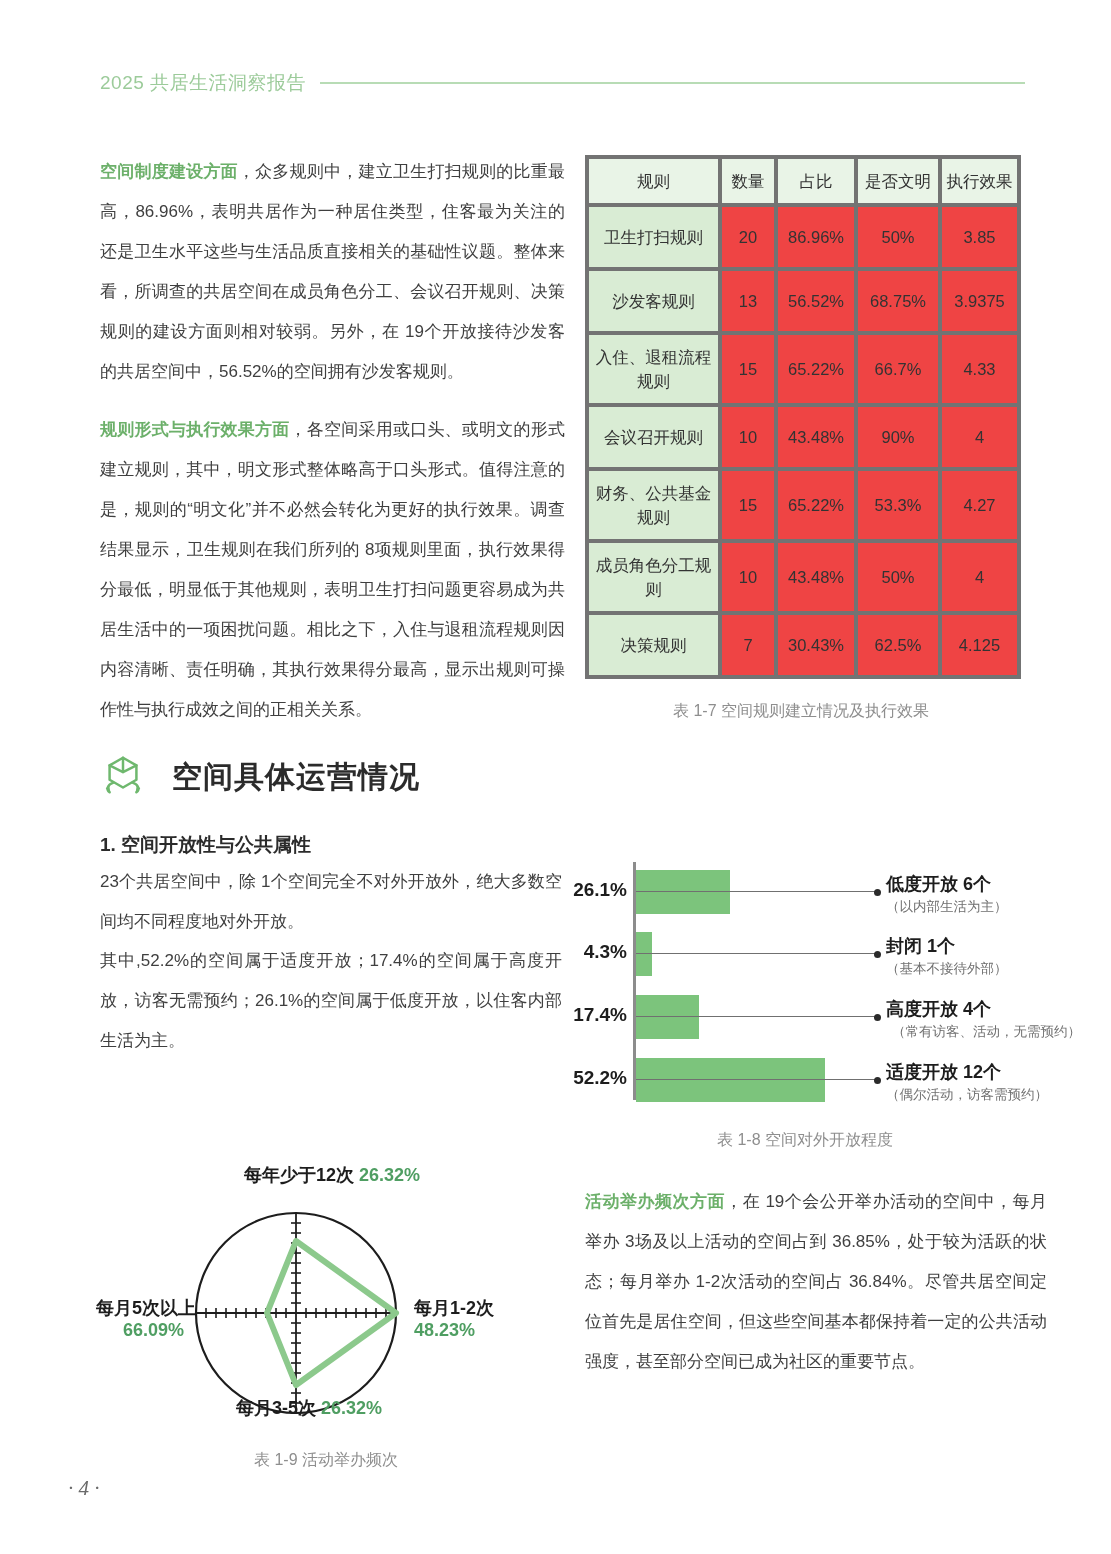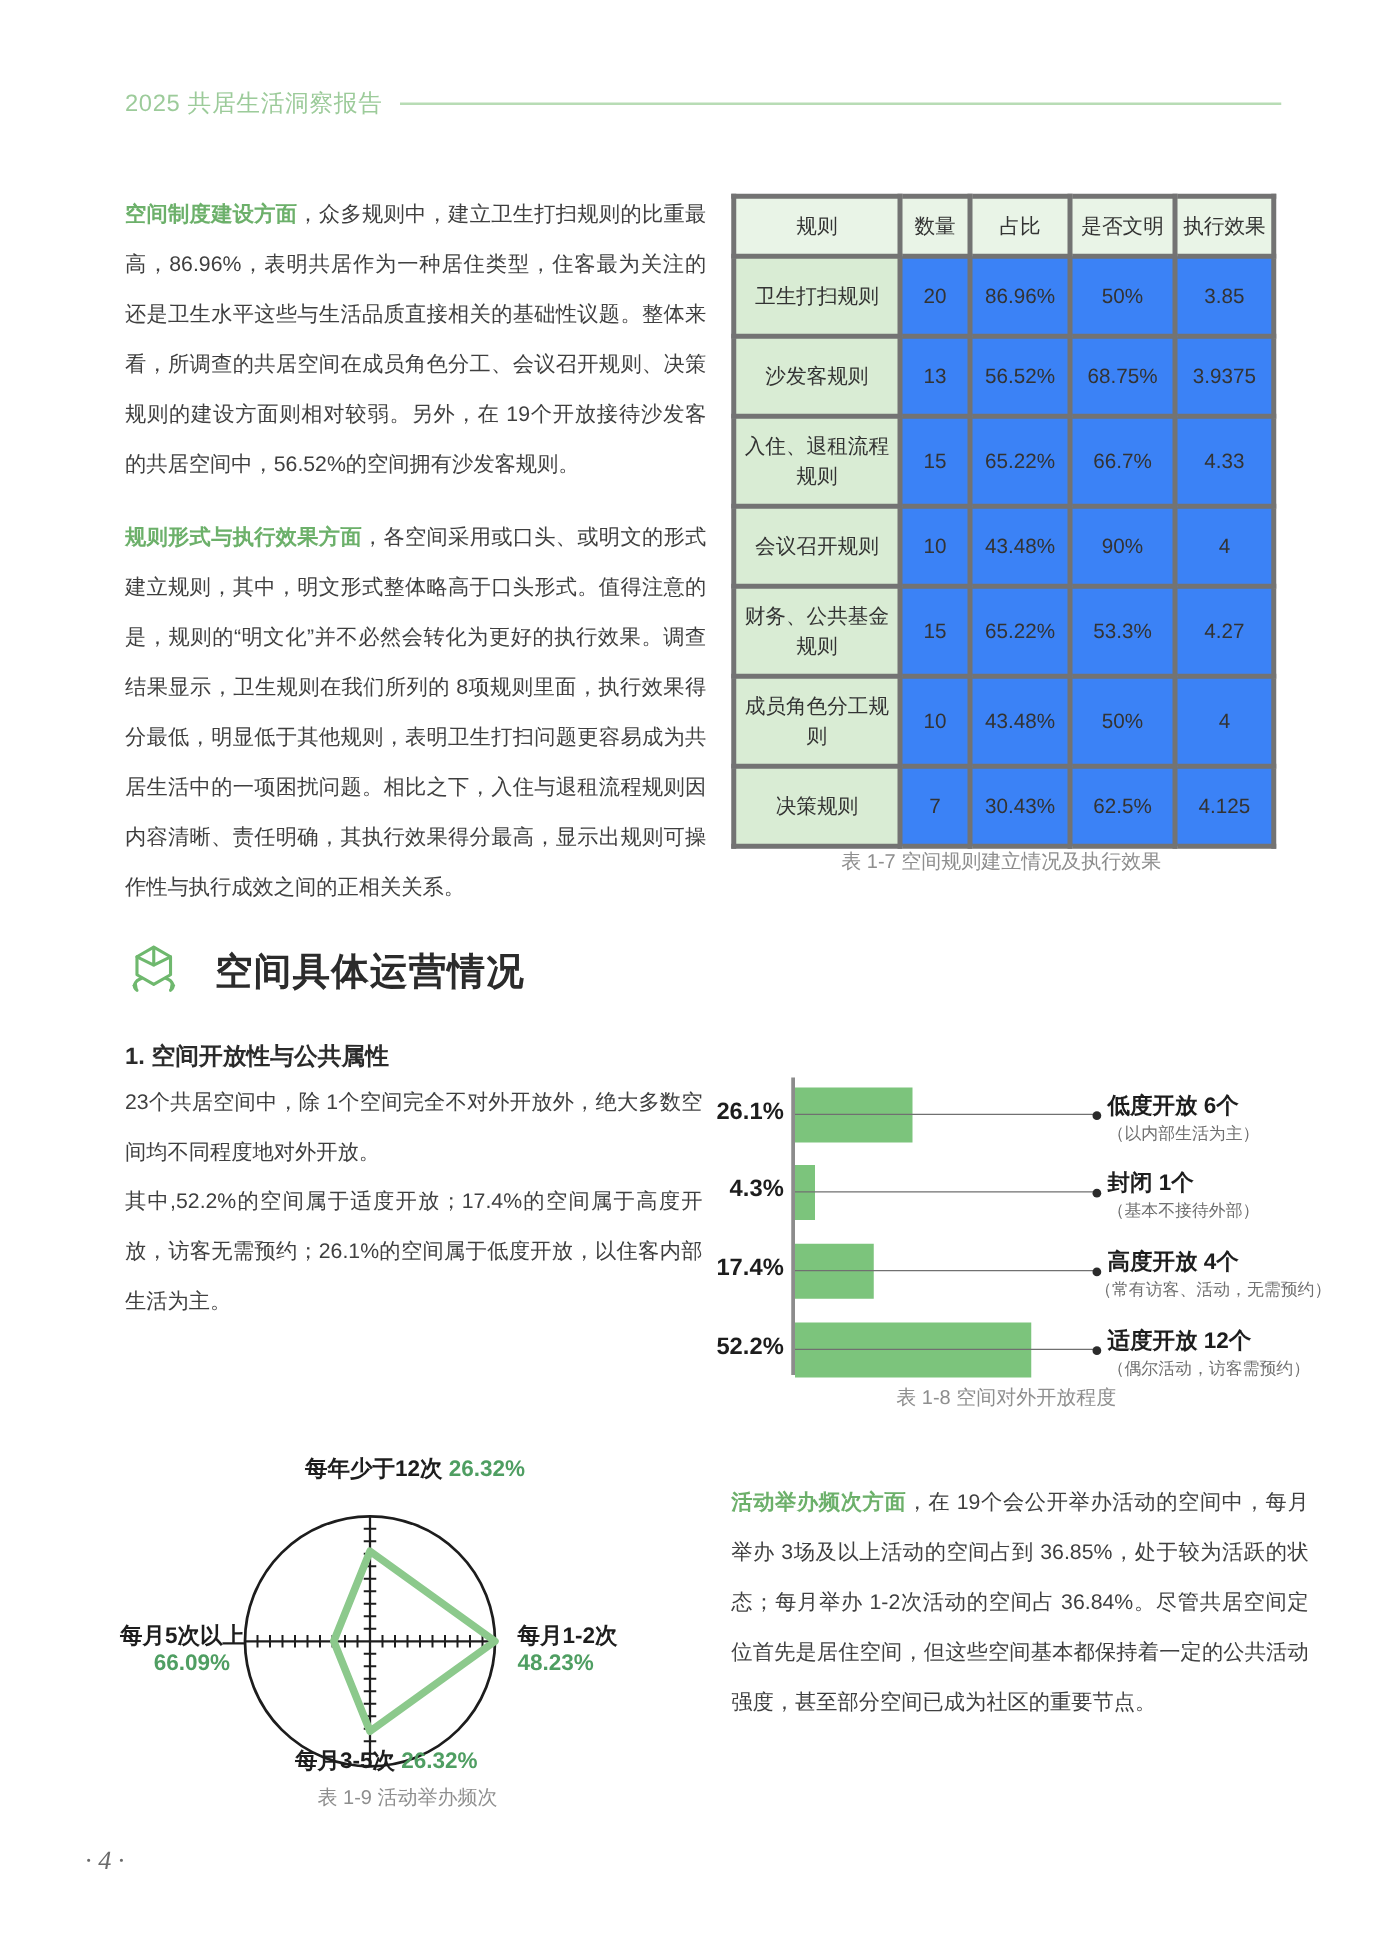--- a/index.html
+++ b/index.html
@@ -38,26 +38,26 @@
   table.rules { border-collapse:collapse; width:432px; table-layout:fixed; }
   table.rules th, table.rules td {
     border:4px solid #737373;
     text-align:center;
     font-size:16.5px;
     color:#333;
     padding:6px 2px;
     line-height:24px;
   }
   table.rules thead th { background:#e9f4e7; height:48px; font-weight:normal; }
-  table.rules tbody td { background:#3b82f6; height:64px; }
+  table.rules tbody td { background:#ef4444; height:64px; }
   table.rules tbody td.rowhead { background:#d9ecd4; }
   table.rules tbody tr.tall td { height:72px; }
   col.c0 { width:133px; } col.c1 { width:56px; }
   col.c2 { width:80px; } col.c3 { width:84px; } col.c4 { width:79px; }
-  .caption { text-align:center; font-size:16px; color:#8e8e8e; }
+  .caption { text-align:center; font-size:16px; color:#8e8e8e; margin-top:22px; }
 
   
   .section-head { position:absolute; left:100px; top:752px; display:flex; align-items:center; gap:26px; }
   .section-head .title { font-size:30px; font-weight:bold; color:#2b2b2b; letter-spacing:1px; }
 
   
   .sub-head { position:absolute; left:100px; top:832px; font-size:19px; font-weight:bold; color:#2b2b2b; }
 
   
   .barchart { position:absolute; left:560px; top:862px; width:465px; height:238px; }
@@ -228,21 +228,21 @@
     </div>
 
     <div class="bc-row" style="top:155px;">
       <div class="bc-pct">
           <span>17.4%</span>
         </div>
       <div class="bc-bar" style="width:63px;"></div>
       <div class="bc-leader" style="width:240px;"></div>
       <div class="bc-dot" style="left:314px;"></div>
       <div class="bc-label" style="left:326px;">高度开放 4个</div>
-      <div class="bc-sub" style="left:316px;">（常有访客、活动，无需预约）</div>
+      <div class="bc-sub" style="left:332px;">（常有访客、活动，无需预约）</div>
     </div>
 
     <div class="bc-row" style="top:218px;">
       <div class="bc-pct">
           <span>52.2%</span>
         </div>
       <div class="bc-bar" style="width:189px;"></div>
       <div class="bc-leader" style="width:240px;"></div>
       <div class="bc-dot" style="left:314px;"></div>
       <div class="bc-label" style="left:326px;">适度开放 12个</div>

